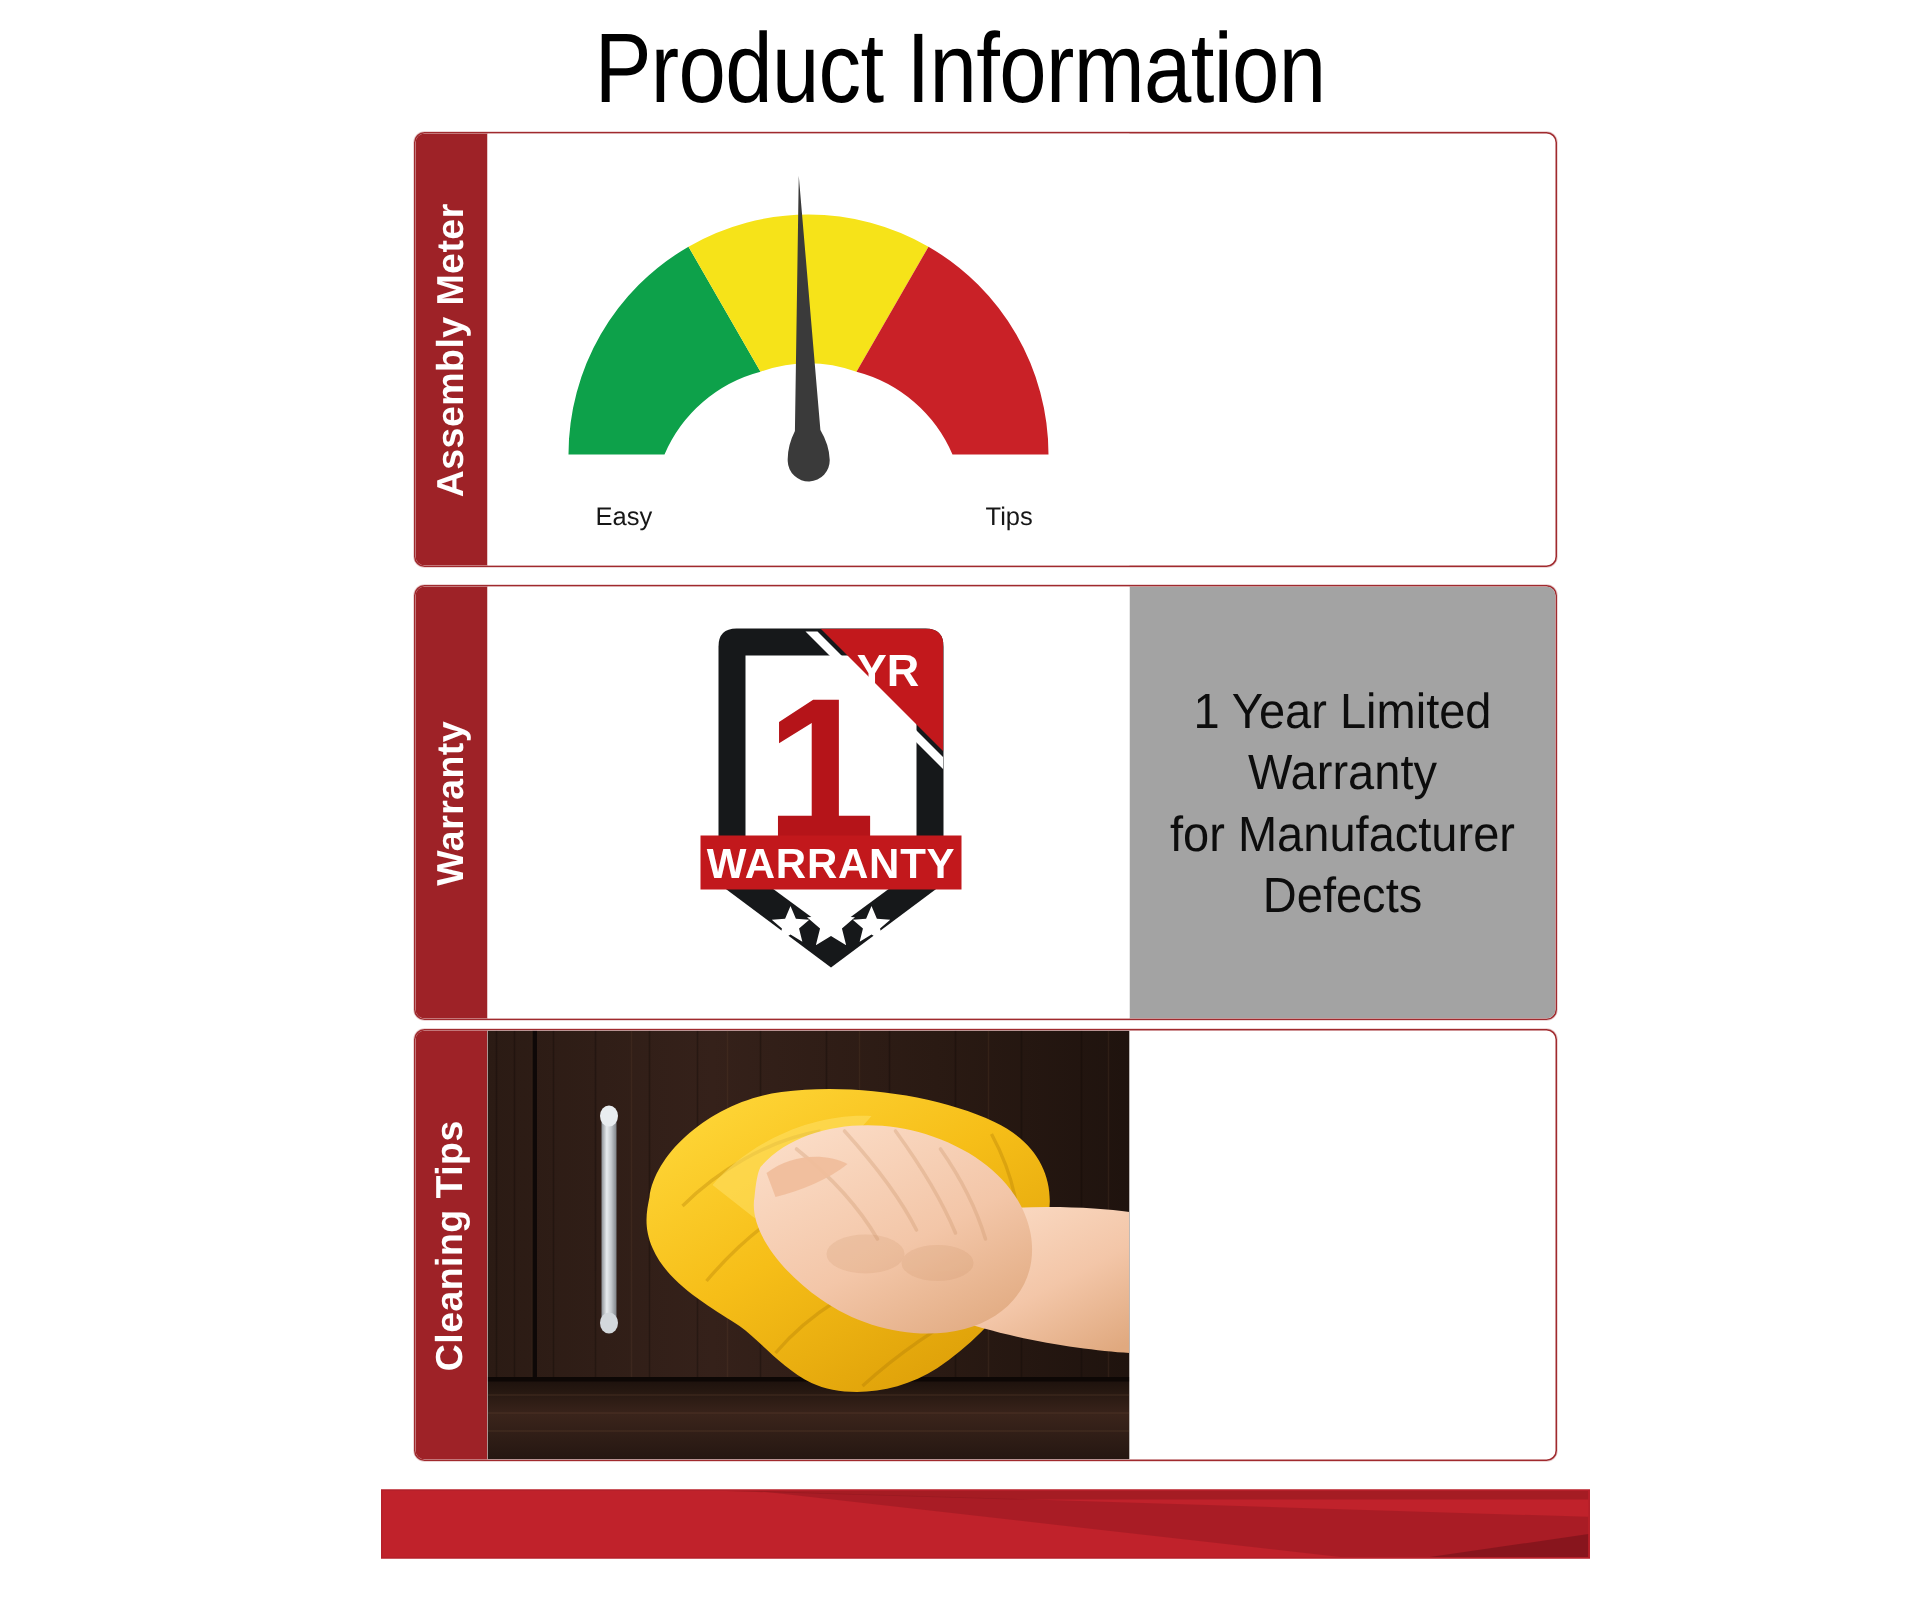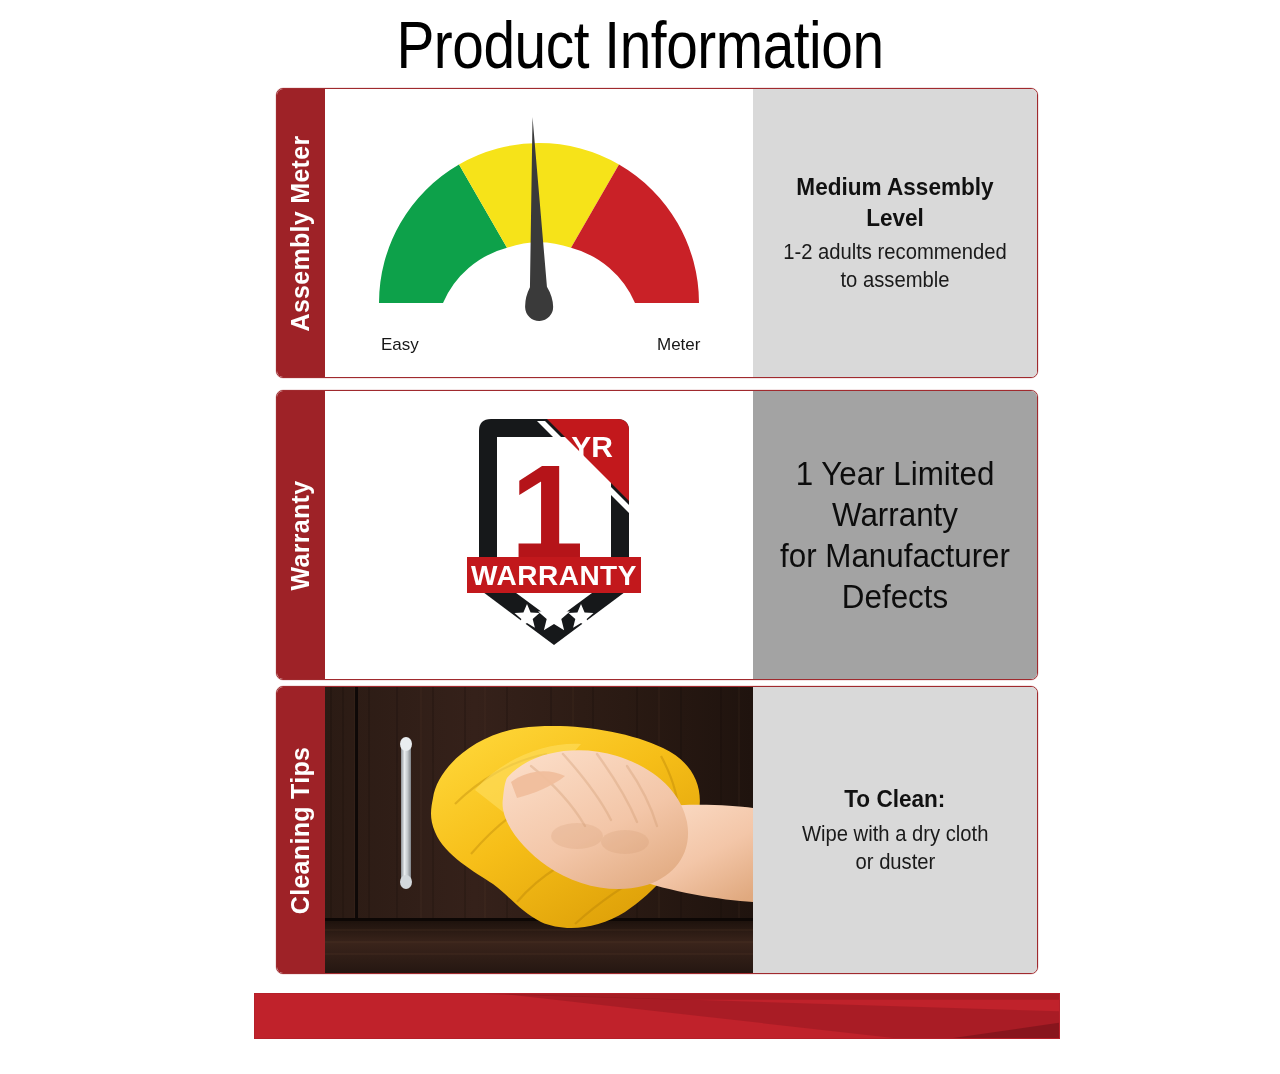--- a/index.html
+++ b/index.html
@@ -124,21 +124,21 @@
     left: 0; top: 0;
     width: 428px; height: 100%;
   }
   .gauge-svg { position: absolute; left: 22px; top: 22px; }
   .gauge-label {
     position: absolute;
     font-size: 17px;
     color: #171717;
     font-weight: 400;
   }
-  #gauge-label-easy  { left: 56px;  top: 246px; text-align: right; }
+  #gauge-label-easy  { left: 72px;  top: 246px; text-align: right; }
   #gauge-label-tough { left: 332px; top: 246px; }
 
   
   .badge-wrap {
     position: absolute;
     left: 134px;
     top: 18px;
     width: 190px;
     height: 250px;
   }
@@ -203,28 +203,24 @@
           <g transform="rotate(-2 192 192)">
             <path d="M 192 6
                      L 200.5 176
                      Q 206 186 206 196
                      A 14 14 0 1 1 178 196
                      Q 178 186 183.5 176 Z" fill="#3A3A3A"></path>
           </g>
         </svg>
 
         <div class="gauge-label" id="gauge-label-easy">Easy</div>
-        <div class="gauge-label" id="gauge-label-tough">Meter</div>
+        <div class="gauge-label" id="gauge-label-tough">Tips</div>
       </div>
     </div>
 
-    <div class="panel-text">
-      <div class="text-head">Medium Assembly Level</div>
-      <div class="text-sub">1-2 adults recommended to assemble</div>
-    </div>
 
   </div>
 </div>
 
 <div class="panel" id="panel-warranty">
 
   <div class="panel-tab">
     <span class="panel-tab-label">Warranty</span>
   </div>
 
@@ -397,25 +393,20 @@
               <ellipse cx="252" cy="150" rx="26" ry="13"></ellipse>
               <ellipse cx="300" cy="156" rx="24" ry="12"></ellipse>
             </g>
 
             <path d="M186 96 C 202 84, 224 82, 240 90 C 228 100, 208 108, 192 112 Z" fill="#F0BE9C" opacity="0.95"></path>
           </g>
         </svg>
       </div>
     </div>
 
-    <div class="panel-text">
-      <div class="text-head">To Clean:</div>
-      <div class="text-sub">Wipe with a dry cloth</div>
-      <div class="text-sub" style="margin-top:0">or duster</div>
-    </div>
 
   </div>
 </div>
 
 <div class="bottom-bar">
   <svg viewBox="0 0 806 46" preserveAspectRatio="none">
     <rect x="0" y="0" width="806" height="46" fill="#C0222B"></rect>
     <polygon points="230,0 806,0 806,6 420,6" fill="#8E171E" opacity="0.55"></polygon>
     <polygon points="250,0 806,18 806,46 640,46" fill="#8E171E" opacity="0.45"></polygon>
     <polygon points="806,30 806,46 700,46" fill="#6E1117" opacity="0.55"></polygon>

